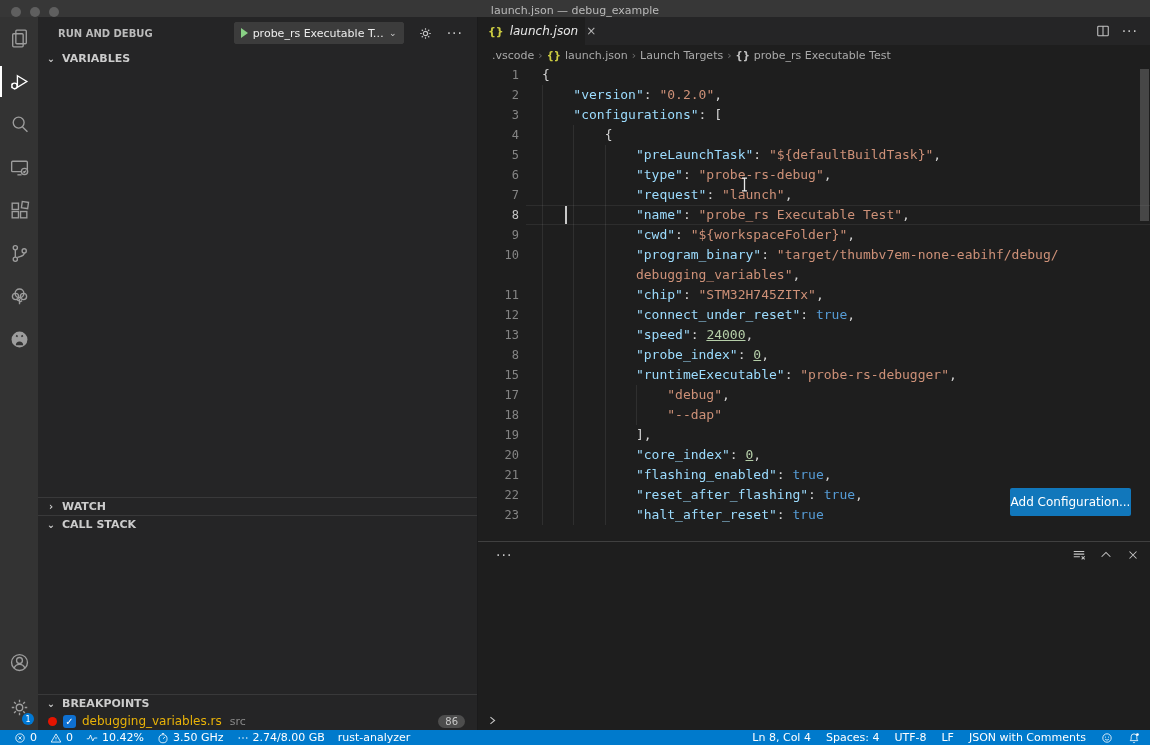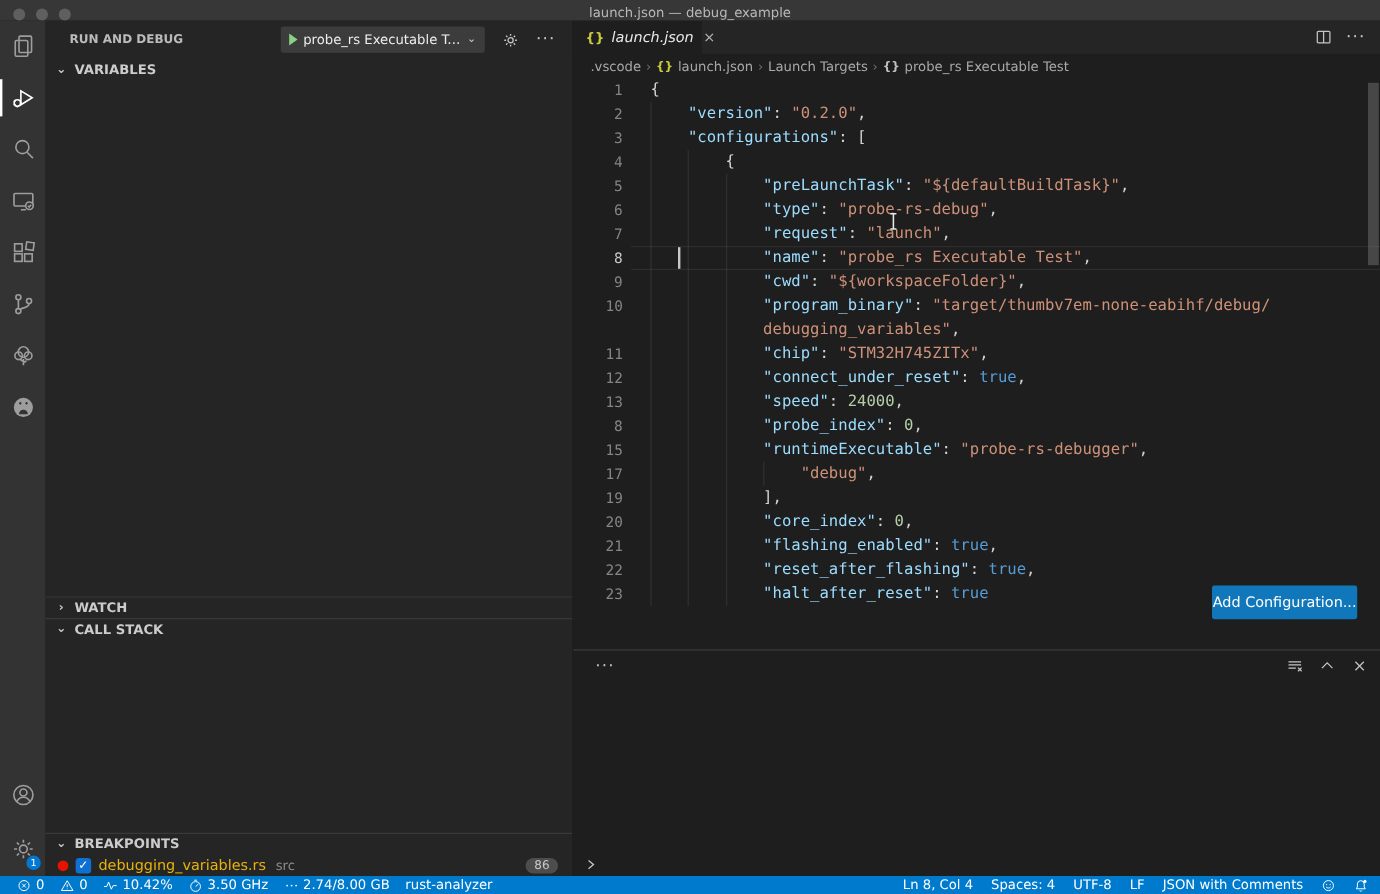--- a/index.html
+++ b/index.html
@@ -71,21 +71,21 @@
   .crumb-sep{color:#6e6e6e;font-size:11px;}
 
   .code-area{position:relative;height:476px;background:var(--editor-bg);overflow:hidden;flex:0 0 auto;}
   .code-line{display:flex;height:20px;}
   .gutter{width:48px;flex:0 0 auto;text-align:right;padding-right:7px;font-family:"DejaVu Sans Mono","Liberation Mono",monospace;font-size:12px;line-height:20px;color:#858585;}
   .code-line.current .gutter{color:#c6c6c6;}
   .line-content{position:relative;flex:1;padding-left:16px;font-family:"DejaVu Sans Mono","Liberation Mono",monospace;font-size:13px;line-height:20px;white-space:pre;color:var(--punct);}
   .code-line.current .line-content{box-shadow:inset 0 1px 0 rgba(255,255,255,.07), inset 0 -1px 0 rgba(255,255,255,.07);}
   .indent-guide{position:absolute;top:0;bottom:0;width:1px;background:rgba(255,255,255,.08);}
   .caret{position:absolute;top:1px;height:18px;width:1.5px;background:#c8c8c8;}
-  .tok-k{color:var(--key);} .tok-s{color:var(--str);} .tok-n2{color:var(--num);} .tok-b{color:var(--kw);} .tok-p{color:var(--punct);}
+  .tok-k{color:var(--key);} .tok-s{color:var(--str);} .tok-n2{color:var(--num);text-decoration:underline;} .tok-b{color:var(--kw);} .tok-p{color:var(--punct);}
   .add-config{position:absolute;right:19px;top:423px;width:121px;height:28px;background:var(--btn);border:none;color:#fff;font-size:12px;font-family:inherit;border-radius:2px;cursor:pointer;}
   .v-scrollbar{position:absolute;right:1px;top:4px;width:9px;height:152px;background:rgba(121,121,121,.45);cursor:pointer;}
   .mouse-cursor{position:absolute;left:262px;top:112px;pointer-events:none;}
 
   
   .panel{flex:1 1 auto;background:var(--editor-bg);border-top:1px solid rgba(128,128,128,.35);display:flex;flex-direction:column;min-height:0;}
   .panel-header{height:25px;display:flex;align-items:center;padding:0 10px 0 18px;flex:0 0 auto;}
   .panel-overflow{color:#c5c5c5;font-size:14px;letter-spacing:1px;cursor:pointer;}
   .panel-header .grow{flex:1;}
   .filter-input{width:240px;height:18px;background:#3c3c3c;border:1px solid #2f2f2f;color:#bbbbbb;font-size:11px;padding:0 6px;font-family:inherit;border-radius:1px;}
@@ -343,20 +343,24 @@
             </div>
             <div class="code-line">
               <div class="gutter">15</div>
               <div class="line-content"><span class="indent-guide" style="left: calc(0ch + 16px);"></span><span class="indent-guide" style="left: calc(4ch + 16px);"></span><span class="indent-guide" style="left: calc(8ch + 16px);"></span><span><span>            </span><span class="tok-k">"runtimeExecutable"</span><span class="tok-p">: </span><span class="tok-s">"probe-rs-debugger"</span><span class="tok-p">,</span></span></div>
             </div>
             <div class="code-line">
               <div class="gutter">17</div>
               <div class="line-content"><span class="indent-guide" style="left: calc(0ch + 16px);"></span><span class="indent-guide" style="left: calc(4ch + 16px);"></span><span class="indent-guide" style="left: calc(8ch + 16px);"></span><span class="indent-guide" style="left: calc(12ch + 16px);"></span><span><span>                </span><span class="tok-s">"debug"</span><span class="tok-p">,</span></span></div>
             </div>
             <div class="code-line">
+              <div class="gutter">18</div>
+              <div class="line-content"><span class="indent-guide" style="left: calc(0ch + 16px);"></span><span class="indent-guide" style="left: calc(4ch + 16px);"></span><span class="indent-guide" style="left: calc(8ch + 16px);"></span><span class="indent-guide" style="left: calc(12ch + 16px);"></span><span><span>                </span><span class="tok-s">"--dap"</span></span></div>
+            </div>
+            <div class="code-line">
               <div class="gutter">19</div>
               <div class="line-content"><span class="indent-guide" style="left: calc(0ch + 16px);"></span><span class="indent-guide" style="left: calc(4ch + 16px);"></span><span class="indent-guide" style="left: calc(8ch + 16px);"></span><span><span>            </span><span class="tok-p">],</span></span></div>
             </div>
             <div class="code-line">
               <div class="gutter">20</div>
               <div class="line-content"><span class="indent-guide" style="left: calc(0ch + 16px);"></span><span class="indent-guide" style="left: calc(4ch + 16px);"></span><span class="indent-guide" style="left: calc(8ch + 16px);"></span><span><span>            </span><span class="tok-k">"core_index"</span><span class="tok-p">: </span><span class="tok-n2">0</span><span class="tok-p">,</span></span></div>
             </div>
             <div class="code-line">
               <div class="gutter">21</div>
               <div class="line-content"><span class="indent-guide" style="left: calc(0ch + 16px);"></span><span class="indent-guide" style="left: calc(4ch + 16px);"></span><span class="indent-guide" style="left: calc(8ch + 16px);"></span><span><span>            </span><span class="tok-k">"flashing_enabled"</span><span class="tok-p">: </span><span class="tok-b">true</span><span class="tok-p">,</span></span></div>

